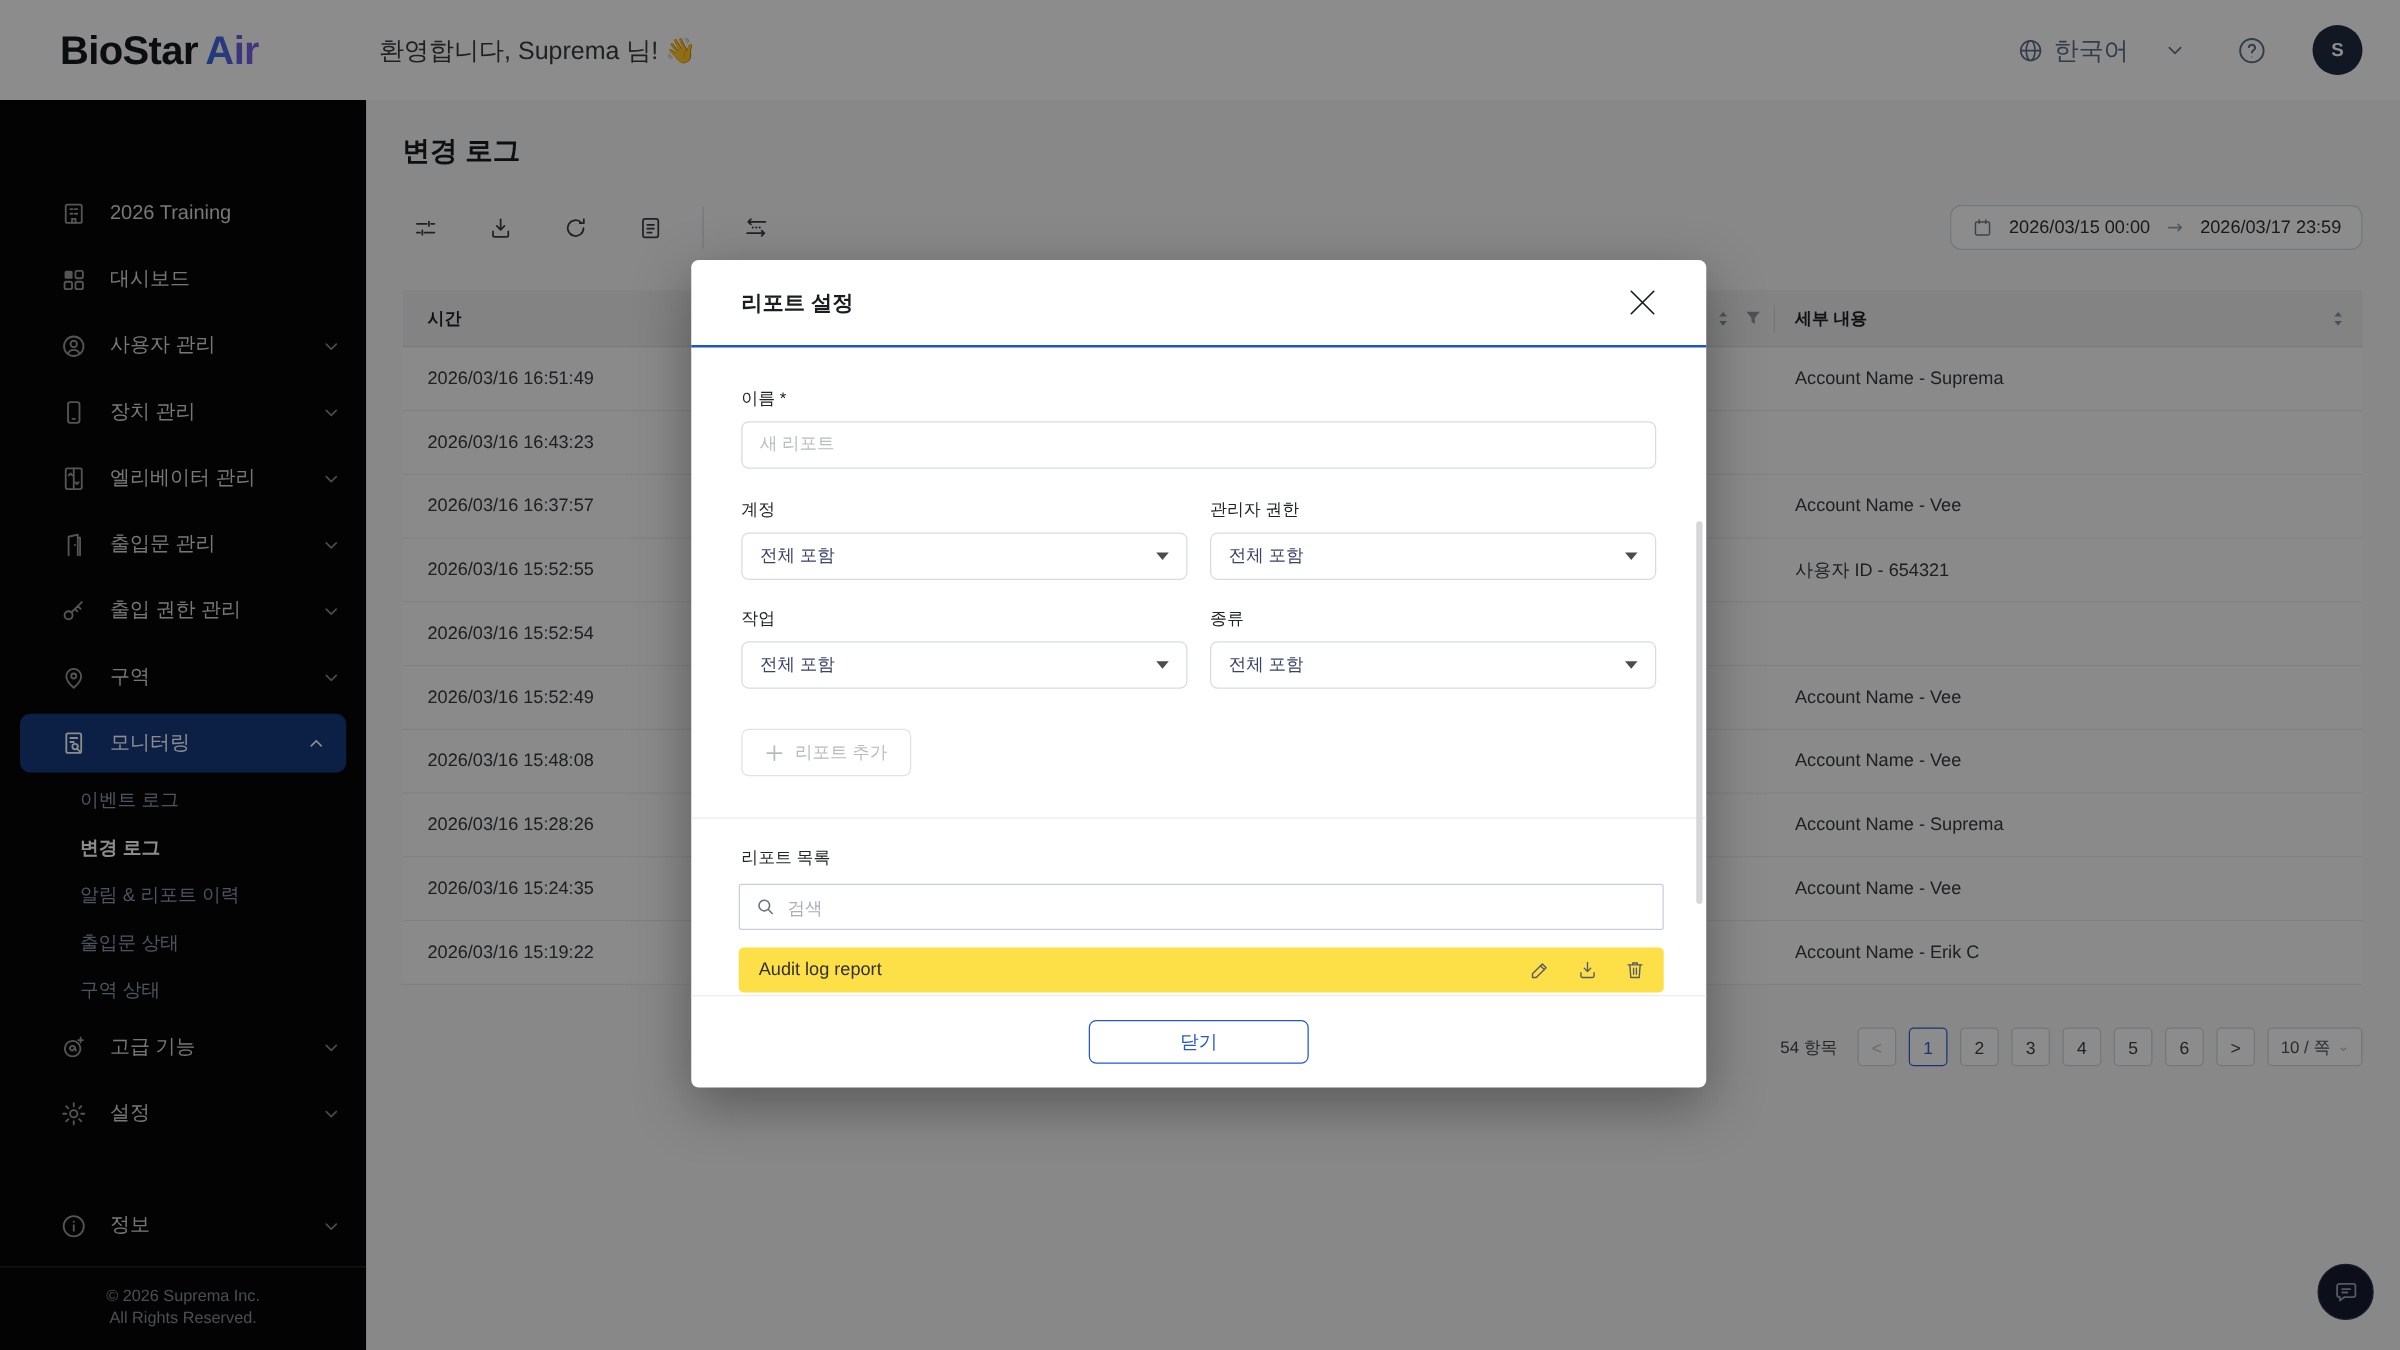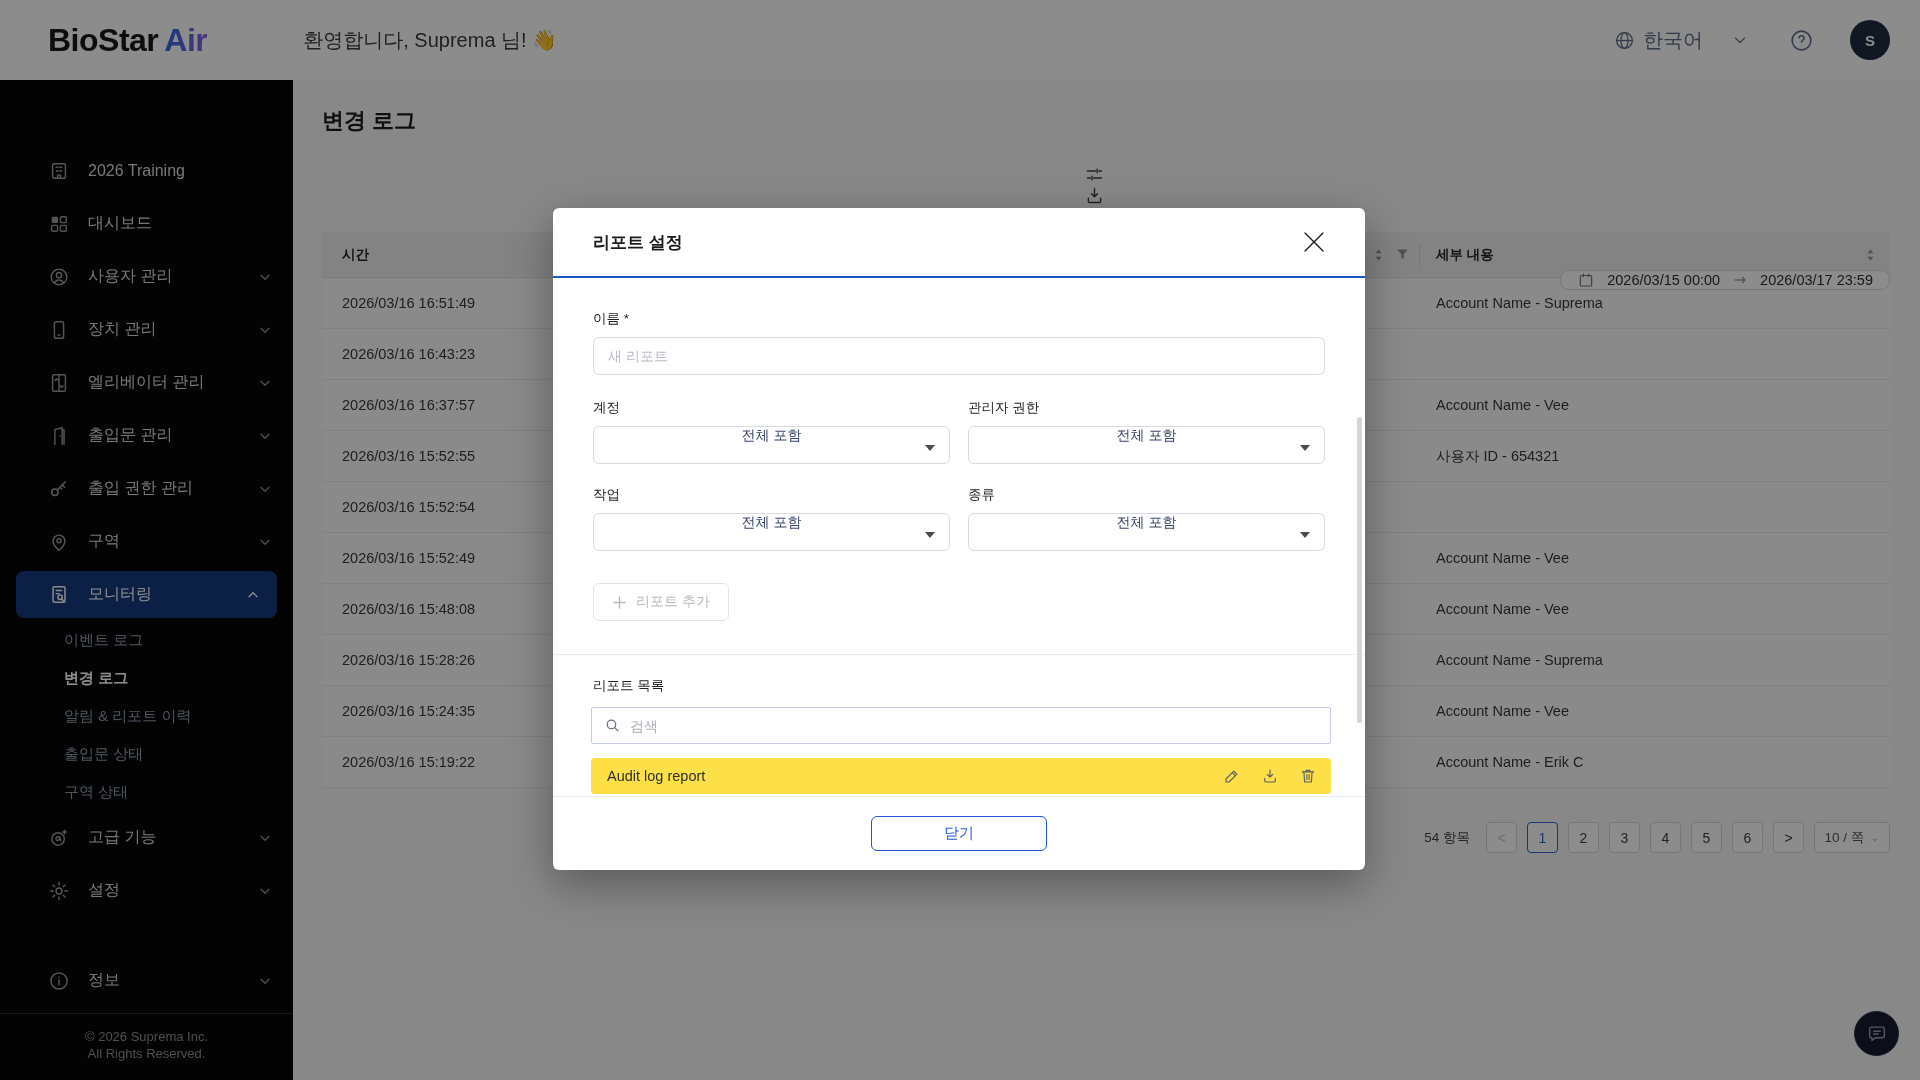--- a/index.html
+++ b/index.html
@@ -29,21 +29,21 @@
   .nav-item.active .nav-icon, .nav-item.active .nav-chevron { color:#ffffff; }
   .submenu { display:flex; flex-direction:column; }
   .sub-item { height:38px; display:flex; align-items:center; padding-left:64px; font-size:15px; color:#8d9aae; cursor:pointer; white-space:nowrap; }
   .sub-item.active { color:#ffffff; font-weight:700; }
   .nav-gap { height:37px; }
   .side-footer { margin-top:auto; padding:14px 24px 18px; border-top:1px solid #2c2c2c; text-align:center; color:#8a8f96; font-size:13px; line-height:17px; }
 
   
   .main { position:absolute; top:80px; left:293px; width:1627px; height:1000px; background:#f7f8fa; padding:26px 30px 0 29px; z-index:1; }
   .page-title { font-size:22px; font-weight:700; color:#1b1c1e; }
-  .toolbar { margin-top:28px; height:36px; display:flex; align-items:center;flex-direction:column; }
+  .toolbar { margin-top:28px; height:36px; display:flex; align-items:center; }
   .tool-btn { width:36px; height:36px; border:none; background:transparent; color:#3c3d40; display:flex; align-items:center; justify-content:center; cursor:pointer; margin-right:24px; }
   .tool-sep { width:1px; height:34px; background:#d7d8db; margin-right:24px; }
   .date-range { margin-left:auto; height:36px; min-width:322px; background:#fff; border:1px solid #d7d9dd; border-radius:9px; display:flex; align-items:center; padding:0 16px; gap:12px; cursor:pointer; font-size:14.5px; color:#2e2f32; }
   .date-range .cal { color:#737984; display:flex; }
   .date-range .arr { color:#9aa0a8; display:flex; }
 
   
   .log-table { margin-top:32px; width:1568px; }
   .t-head { height:46px; background:#efeff1; border-bottom:1px solid #dcdce0; display:flex; align-items:center; font-size:13.5px; font-weight:700; color:#1f2023; }
   .th-time { flex:1; display:flex; align-items:center; padding:0 10px 0 20px; height:100%; }
@@ -69,24 +69,24 @@
   .chat-fab { position:absolute; right:21px; bottom:24px; width:45px; height:45px; border-radius:50%; background:#161d30; border:1px solid #2a3450; color:#9aa1b3; display:flex; align-items:center; justify-content:center; cursor:pointer; z-index:2; }
 
   
   .overlay { position:absolute; inset:0; background:rgba(0,0,0,0.45); z-index:10; }
   .modal { position:absolute; left:553px; top:208px; width:812px; height:662px; background:#fff; border-radius:6px; box-shadow:0 14px 44px rgba(0,0,0,0.35); z-index:20; display:flex; flex-direction:column; }
   .modal-header { height:70px; flex:none; display:flex; align-items:center; padding:0 36px 0 40px; border-bottom:2px solid #1e56c9; }
   .modal-title { font-size:17px; font-weight:700; color:#1b1c1e; }
   .modal-close { margin-left:auto; width:30px; height:30px; border:none; background:transparent; color:#17181a; cursor:pointer; display:flex; align-items:center; justify-content:center; }
   .modal-body { position:relative; flex:1; padding:32px 40px 0; }
   .field-label { font-size:13.5px; color:#222326; margin-bottom:9px; }
-  .text-input { width:732px; height:38px; border:1px solid #d9dbe0; border-radius:6px; font-size:14px; color:#2f3033; padding:0 14px; outline:none; font-family:Liberation Sans, sans-serif; background:#fff; }
+  .text-input { width:732px; height:38px; border:1px solid #d9dbe0; border-radius:6px; font-size:14px; color:#2f3033; padding:0 14px; outline:none; font-family:Liberation Serif, serif; background:#fff; }
   .text-input::placeholder { color:#b8bcc6; }
   .field-grid { margin-top:24px; display:grid; grid-template-columns:357px 357px; column-gap:18px; row-gap:22px; }
-  .select-box { height:38px; border:1px solid #d9dbe0; border-radius:6px; display:flex; align-items:center; padding:0 14px; font-size:14px; color:#3a4469; cursor:pointer; background:#fff;flex-direction:column; }
+  .select-box { height:38px; border:1px solid #d9dbe0; border-radius:6px; display:flex; align-items:center; padding:0 14px; font-size:14px; color:#3a4469; cursor:pointer; background:#fff; }
   .select-box .caret { margin-left:auto; width:0; height:0; border-left:5px solid transparent; border-right:5px solid transparent; border-top:6px solid #4a4c52; }
   .add-report-btn { margin-top:32px; height:38px; padding:0 18px; border:1px solid #e3e3e6; border-radius:6px; background:#fff; display:inline-flex; align-items:center; gap:9px; font-size:14px; color:#b9babf; font-family:inherit; cursor:default; }
   .add-report-btn .plus { color:#b9babf; display:flex; }
   .modal-divider { margin:33px -40px 0; height:1px; background:#ececee; }
   .list-label { margin-top:22px; font-size:13.5px; color:#222326; }
   .search-box { margin-top:12px; margin-left:-2px; width:740px; height:37px; border:1px solid #c5cee4; border-radius:2px; display:flex; align-items:center; padding:0 12px; background:#fff; }
   .search-box .mag { color:#6b7280; display:flex; margin-right:9px; }
   .search-box input { border:none; outline:none; flex:1; font-size:14px; color:#2f3033; font-family:inherit; background:transparent; }
   .search-box input::placeholder { color:#a9aeb9; }
   .report-row { margin-top:14px; margin-left:-2px; width:740px; height:36px; background:#fde047; border-radius:4px; display:flex; align-items:center; padding:0 14px 0 16px; font-size:14.5px; color:#2f3033; cursor:pointer; }

